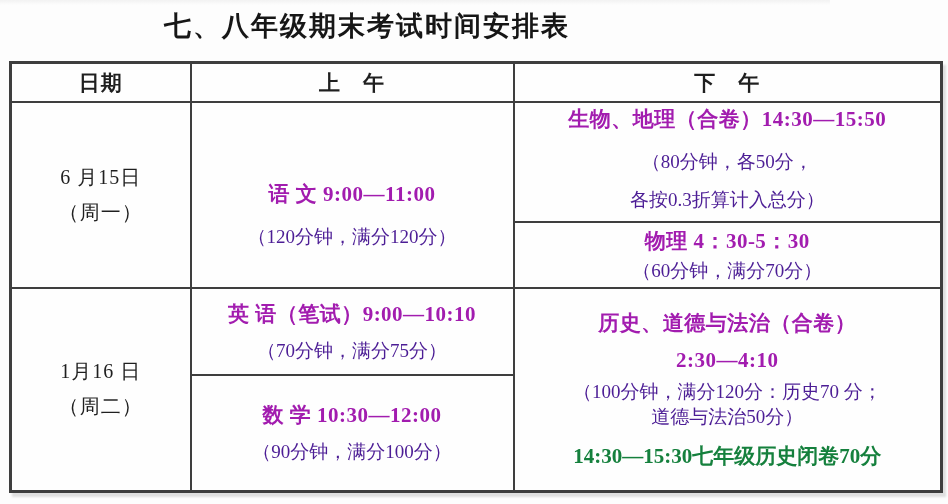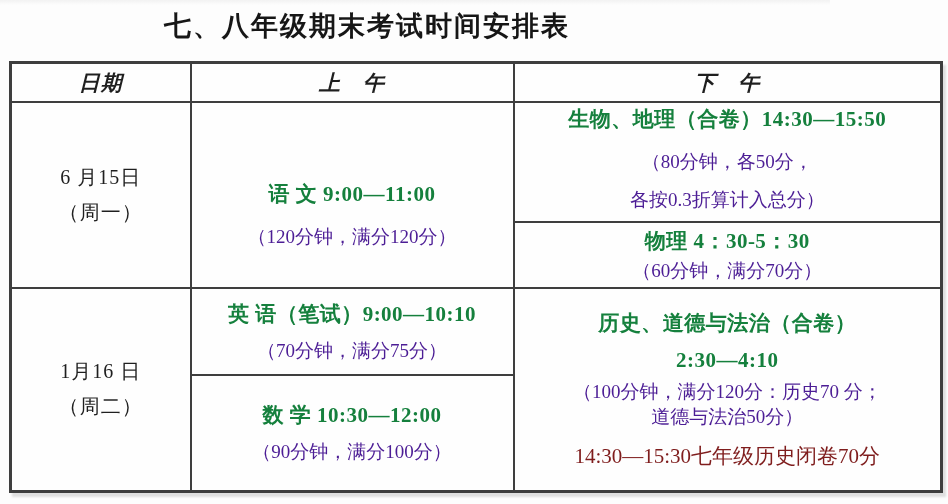--- a/index.html
+++ b/index.html
@@ -47,40 +47,40 @@
     height: 33px;
     font-size: 21px;
     font-weight: bold;
     letter-spacing: 1px;
   }
   .date-cell { font-size: 20px; }
   .date-cell .line { line-height: 1.75; letter-spacing: 1px; }
   .subject {
     font-weight: bold;
     font-size: 21px;
-    color: #15803d;
+    color: #a21caf;
     letter-spacing: 0.5px;
   }
   .detail {
     font-size: 19px;
     color: #4c1d95;
   }
   .gap-lg .subject { margin-bottom: 16px; margin-top: 40px; }
   .gap-md .subject { margin-bottom: 10px; }
   .gap-sm .subject { margin-bottom: 3px; }
   .airy .detail { line-height: 2.0; }
   .tight .detail { line-height: 1.35; }
   .time-line { margin-bottom: 6px; }
   .highlight {
     margin-top: 12px;
-    font-weight: normal;
+    font-weight: bold;
     font-size: 21px;
-    color: #7f1d1d;
+    color: #15803d;
   }
-  .r-header { height: 35px; font-style: italic; }
+  .r-header { height: 35px; }
   .r-bio    { height: 118px; }
   .r-phys   { height: 66px; }
   .r-eng    { height: 87px; }
   .r-math   { height: 116px; }
 </style>
 </head>
 <body>
 
 <div class="page">
 

